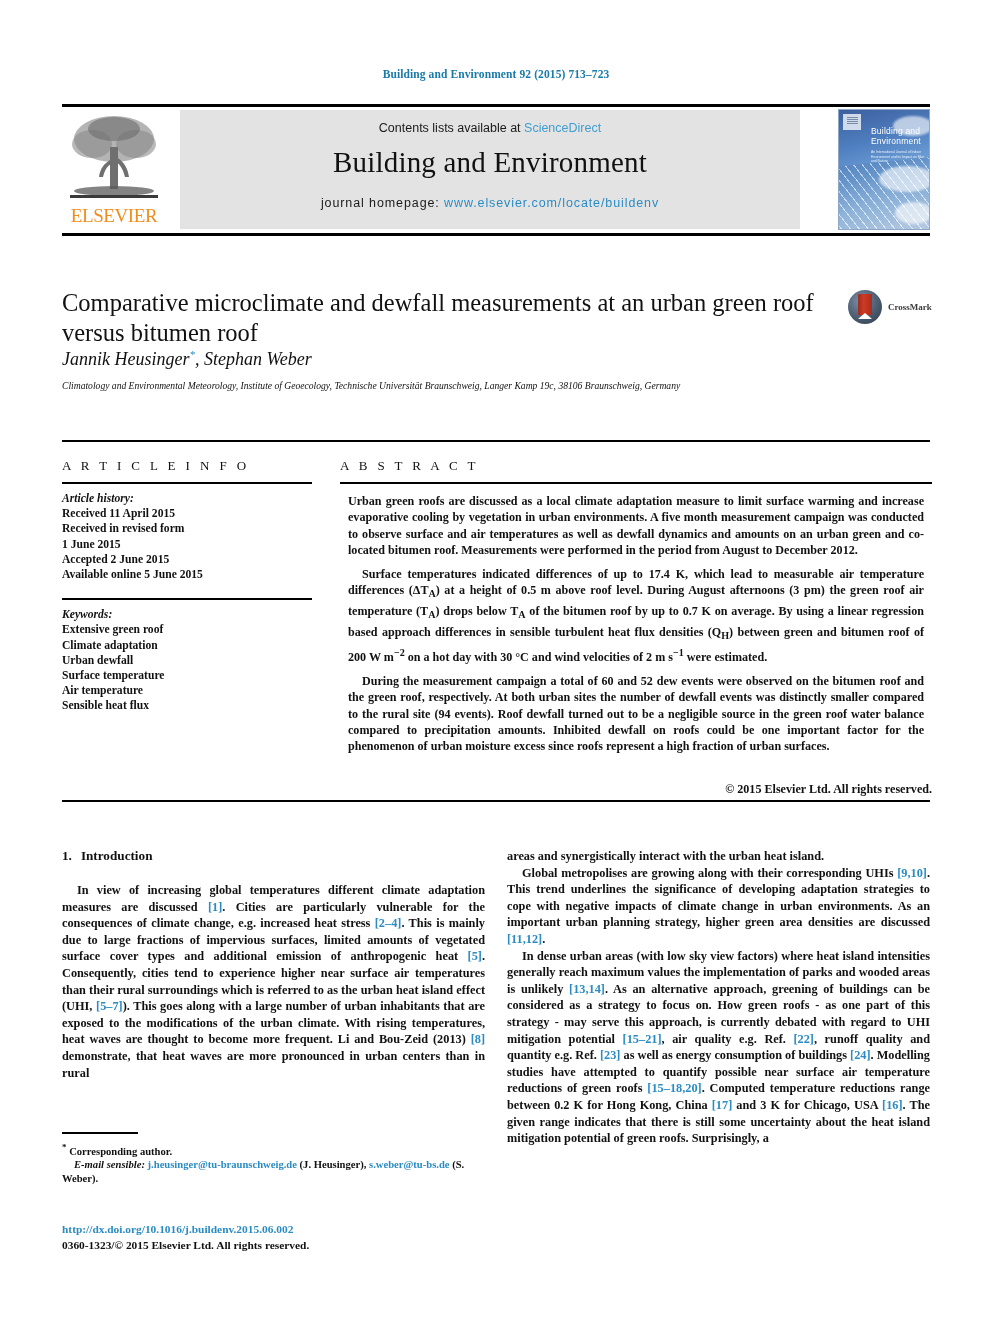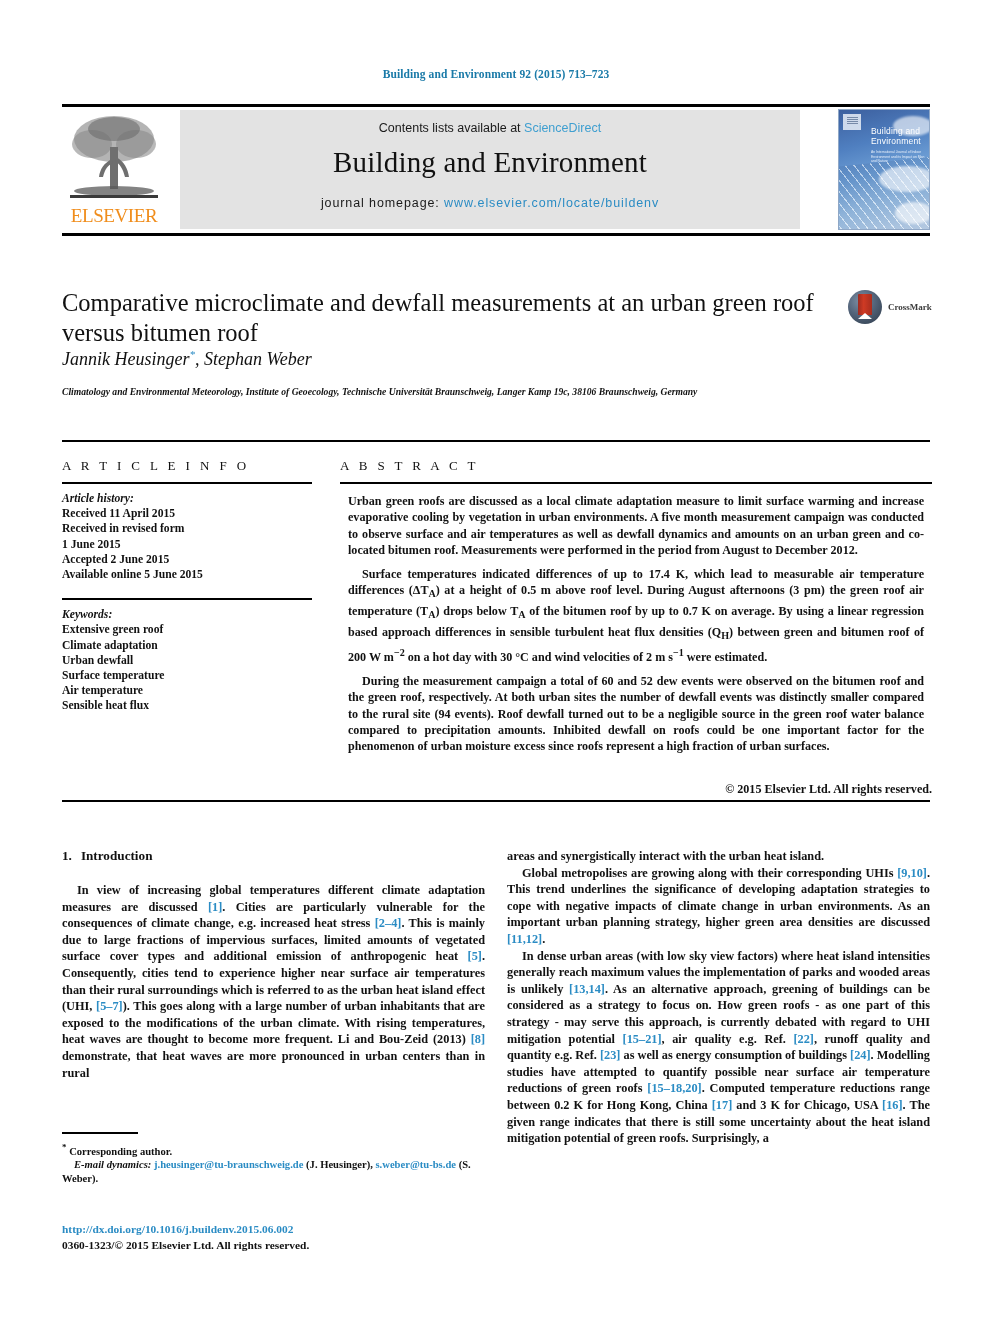--- a/index.html
+++ b/index.html
@@ -191,25 +191,25 @@
     font-size: 18px;
     color: #111;
     font-style: italic;
   }
   .authors .star {
     color: #2b8cc4;
     font-size: 11px;
     vertical-align: super;
   }
   .affiliation {
-    margin-top: 15px;
+    margin-top: 9px;
     width: 700px;
     font-family: "Liberation Serif", serif;
     font-style: italic;
-    font-weight: bold;
+    font-weight: normal;
     font-size: 9.6px;
     line-height: 13px;
     color: #111;
   }
   .crossmark {
     position: absolute;
     left: 848px; top: 290px;
     width: 90px;
     height: 36px;
   }
@@ -509,21 +509,21 @@
       <p>areas and synergistically interact with the urban heat island.</p>
       <p class="indent"><span>Global metropolises are growing along with their corresponding UHIs </span><span class="ref">[9,10]</span><span>. This trend underlines the significance of developing adaptation strategies to cope with negative impacts of climate change in urban environments. As an important urban planning strategy, higher green area densities are discussed </span><span class="ref">[11,12]</span><span>.</span></p>
       <p class="indent"><span>In dense urban areas (with low sky view factors) where heat island intensities generally reach maximum values the implementation of parks and wooded areas is unlikely </span><span class="ref">[13,14]</span><span>. As an alternative approach, greening of buildings can be considered as a strategy to focus on. How green roofs - as one part of this strategy - may serve this approach, is currently debated with regard to UHI mitigation potential </span><span class="ref">[15–21]</span><span>, air quality e.g. Ref. </span><span class="ref">[22]</span><span>, runoff quality and quantity e.g. Ref. </span><span class="ref">[23]</span><span> as well as energy consumption of buildings </span><span class="ref">[24]</span><span>. Modelling studies have attempted to quantify possible near surface air temperature reductions of green roofs </span><span class="ref">[15–18,20]</span><span>. Computed temperature reductions range between 0.2 K for Hong Kong, China </span><span class="ref">[17]</span><span> and 3 K for Chicago, USA </span><span class="ref">[16]</span><span>. The given range indicates that there is still some uncertainty about the heat island mitigation potential of green roofs. Surprisingly, a</span></p>
     </div>
   </div>
 
   <div class="footnote">
     <div class="fn-rule"></div>
     <div class="fn-text">
       <div><span class="fn-star">*</span><span> Corresponding author.</span></div>
-      <div style="text-indent:12px;"><span class="ital">E-mail dynamics:</span> <span class="mail">j.heusinger@tu-braunschweig.de</span><span> (J. Heusinger), </span><span class="mail">s.weber@tu-bs.de</span><span> (S. Weber).</span></div>
+      <div style="text-indent:12px;"><span class="ital">E-mail sensible:</span> <span class="mail">j.heusinger@tu-braunschweig.de</span><span> (J. Heusinger), </span><span class="mail">s.weber@tu-bs.de</span><span> (S. Weber).</span></div>
     </div>
   </div>
 
   <div class="footer-doi">
     <div class="doi">http://dx.doi.org/10.1016/j.buildenv.2015.06.002</div>
     <div class="issn">0360-1323/© 2015 Elsevier Ltd. All rights reserved.</div>
   </div>
 
 </div>
 

